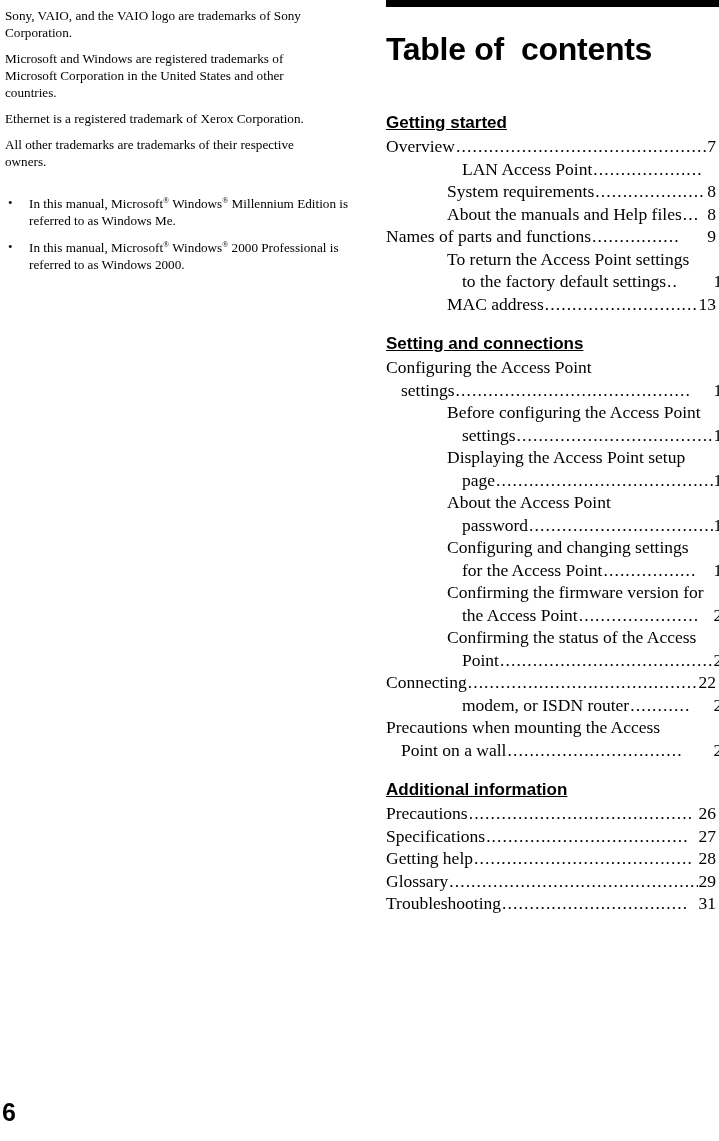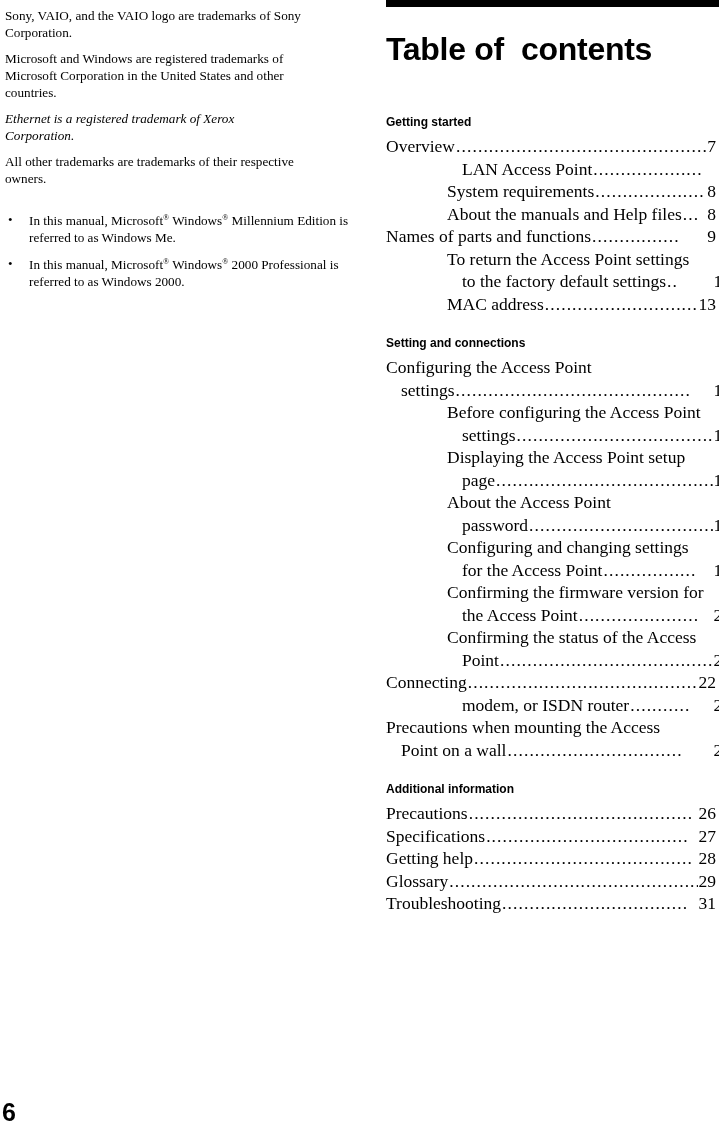--- a/index.html
+++ b/index.html
@@ -27,21 +27,21 @@
   .notice-para {
     font-family: "Liberation Serif", "DejaVu Serif", serif;
     font-size: 13.2px;
     line-height: 17px;
     margin: 0 0 9px 0;
     text-align: left;
   }
   .notice-para.first { margin-top: 7px; }
   .notice-para.w1 { width: 330px; }
   .notice-para.w2 { width: 300px; }
-  .notice-para.w3 { width: 300px; font-style: italic; }
+  .notice-para.w3 { width: 300px; }
   .notice-para.w4 { width: 312px; }
 
   .bullet-list {
     margin: 25px 0 0 0;
     padding: 0;
     list-style: none;
   }
   .bullet-item {
     position: relative;
     padding-left: 24px;
@@ -95,23 +95,24 @@
     font-size: 32px;
     line-height: 36px;
     margin: 14px 0 0 0;
     letter-spacing: -0.3px;
     white-space: pre;
   }
 
   .section-heading {
     font-family: "Liberation Sans", "DejaVu Sans", sans-serif;
     font-weight: bold;
-    font-size: 12px;
+    font-size: 17px;
     line-height: 19px;
     margin: 0 0 3px 0;
+    text-decoration: underline;
   }
   .section-block { margin: 0; }
   .section-block.sec-getting { margin-top: 46px; }
   .section-block.sec-setting { margin-top: 19px; }
   .section-block.sec-additional { margin-top: 19px; }
 
   
   .toc-entry {
     font-family: "Liberation Serif", "DejaVu Serif", serif;
     font-size: 17.5px;

